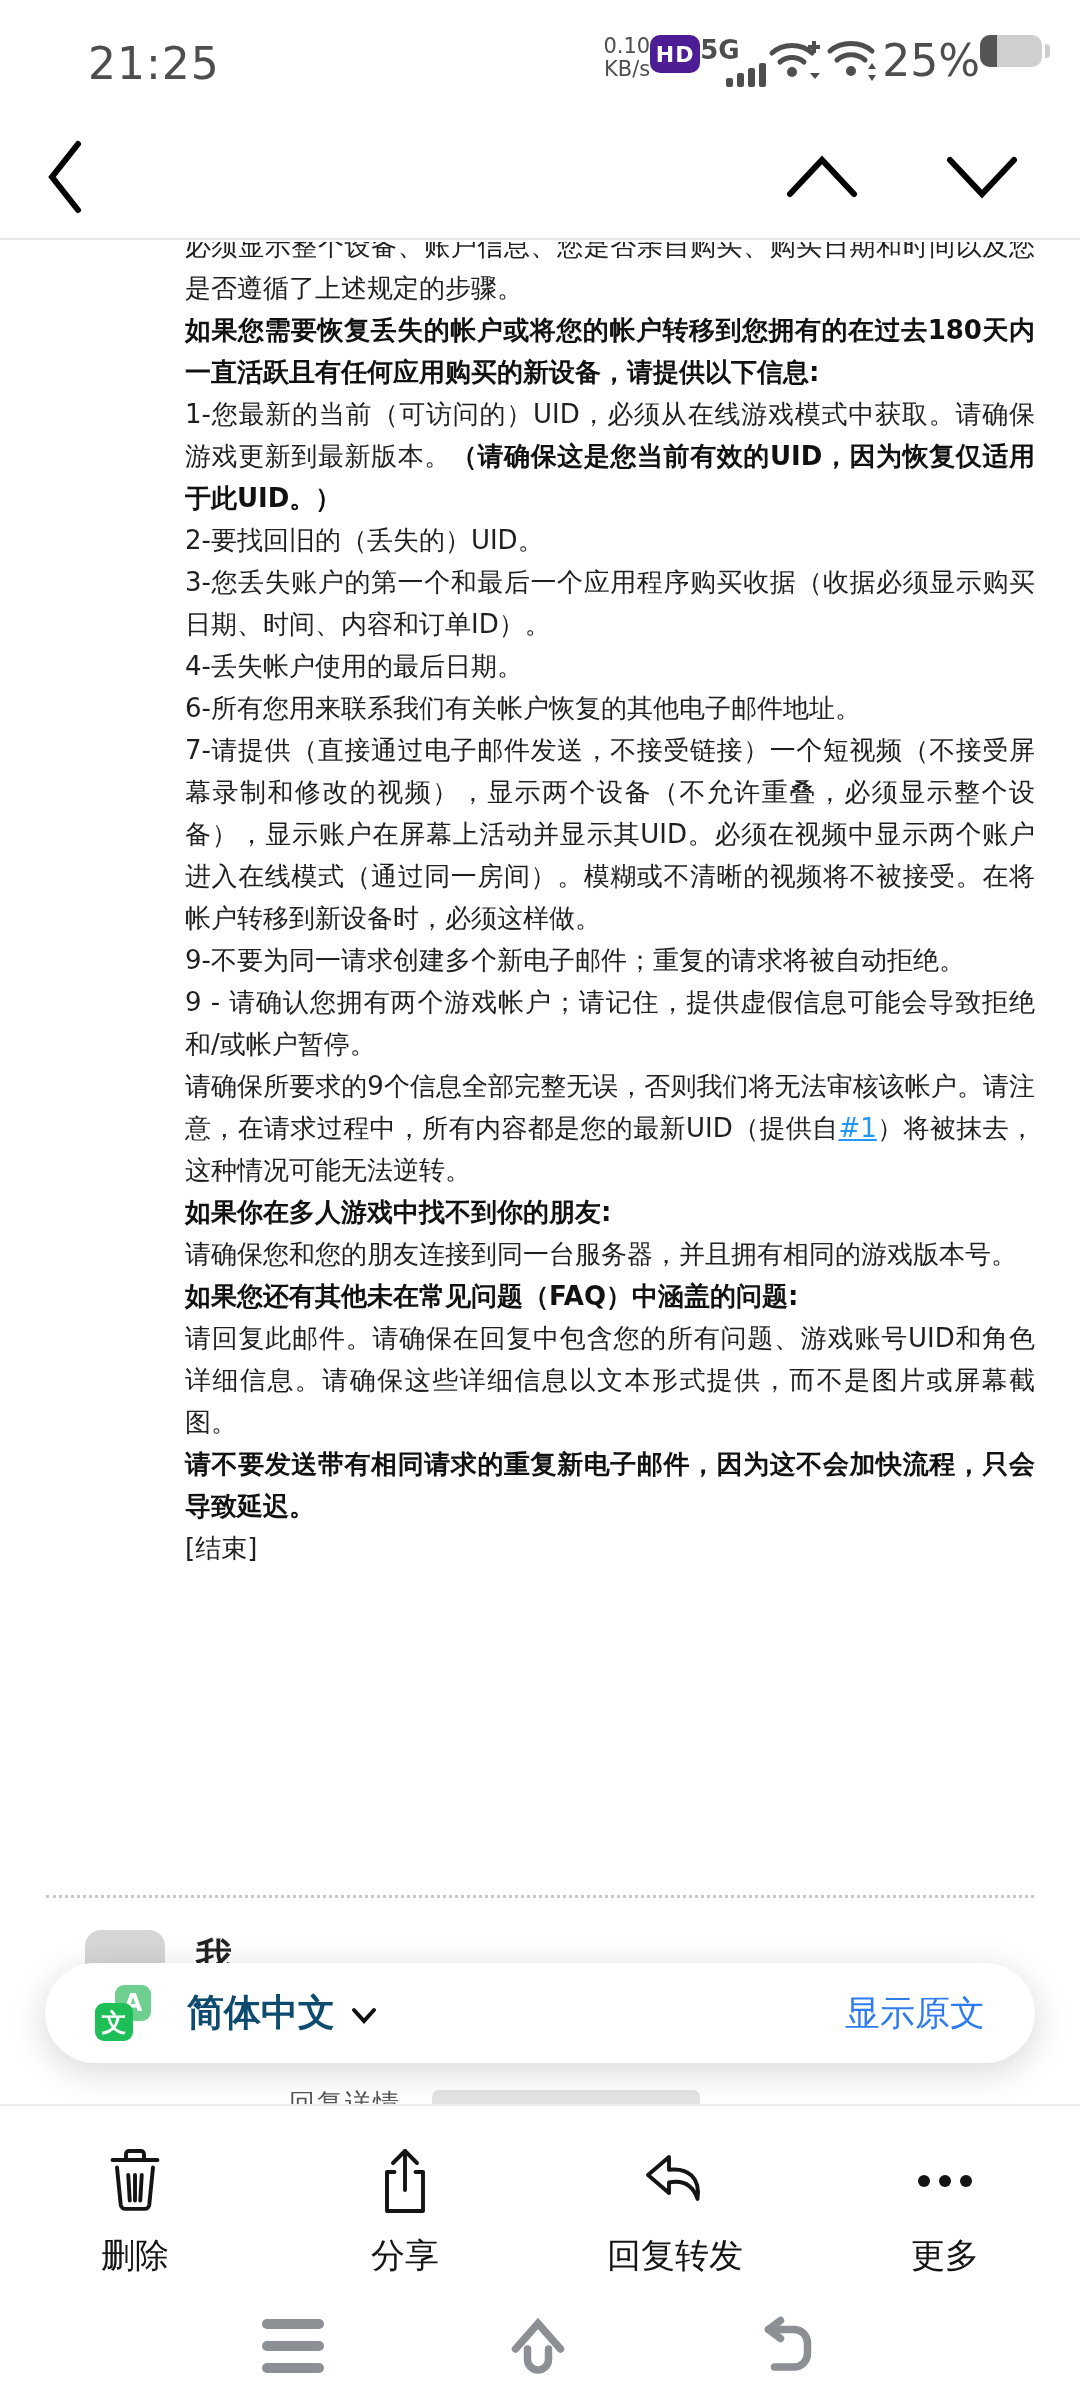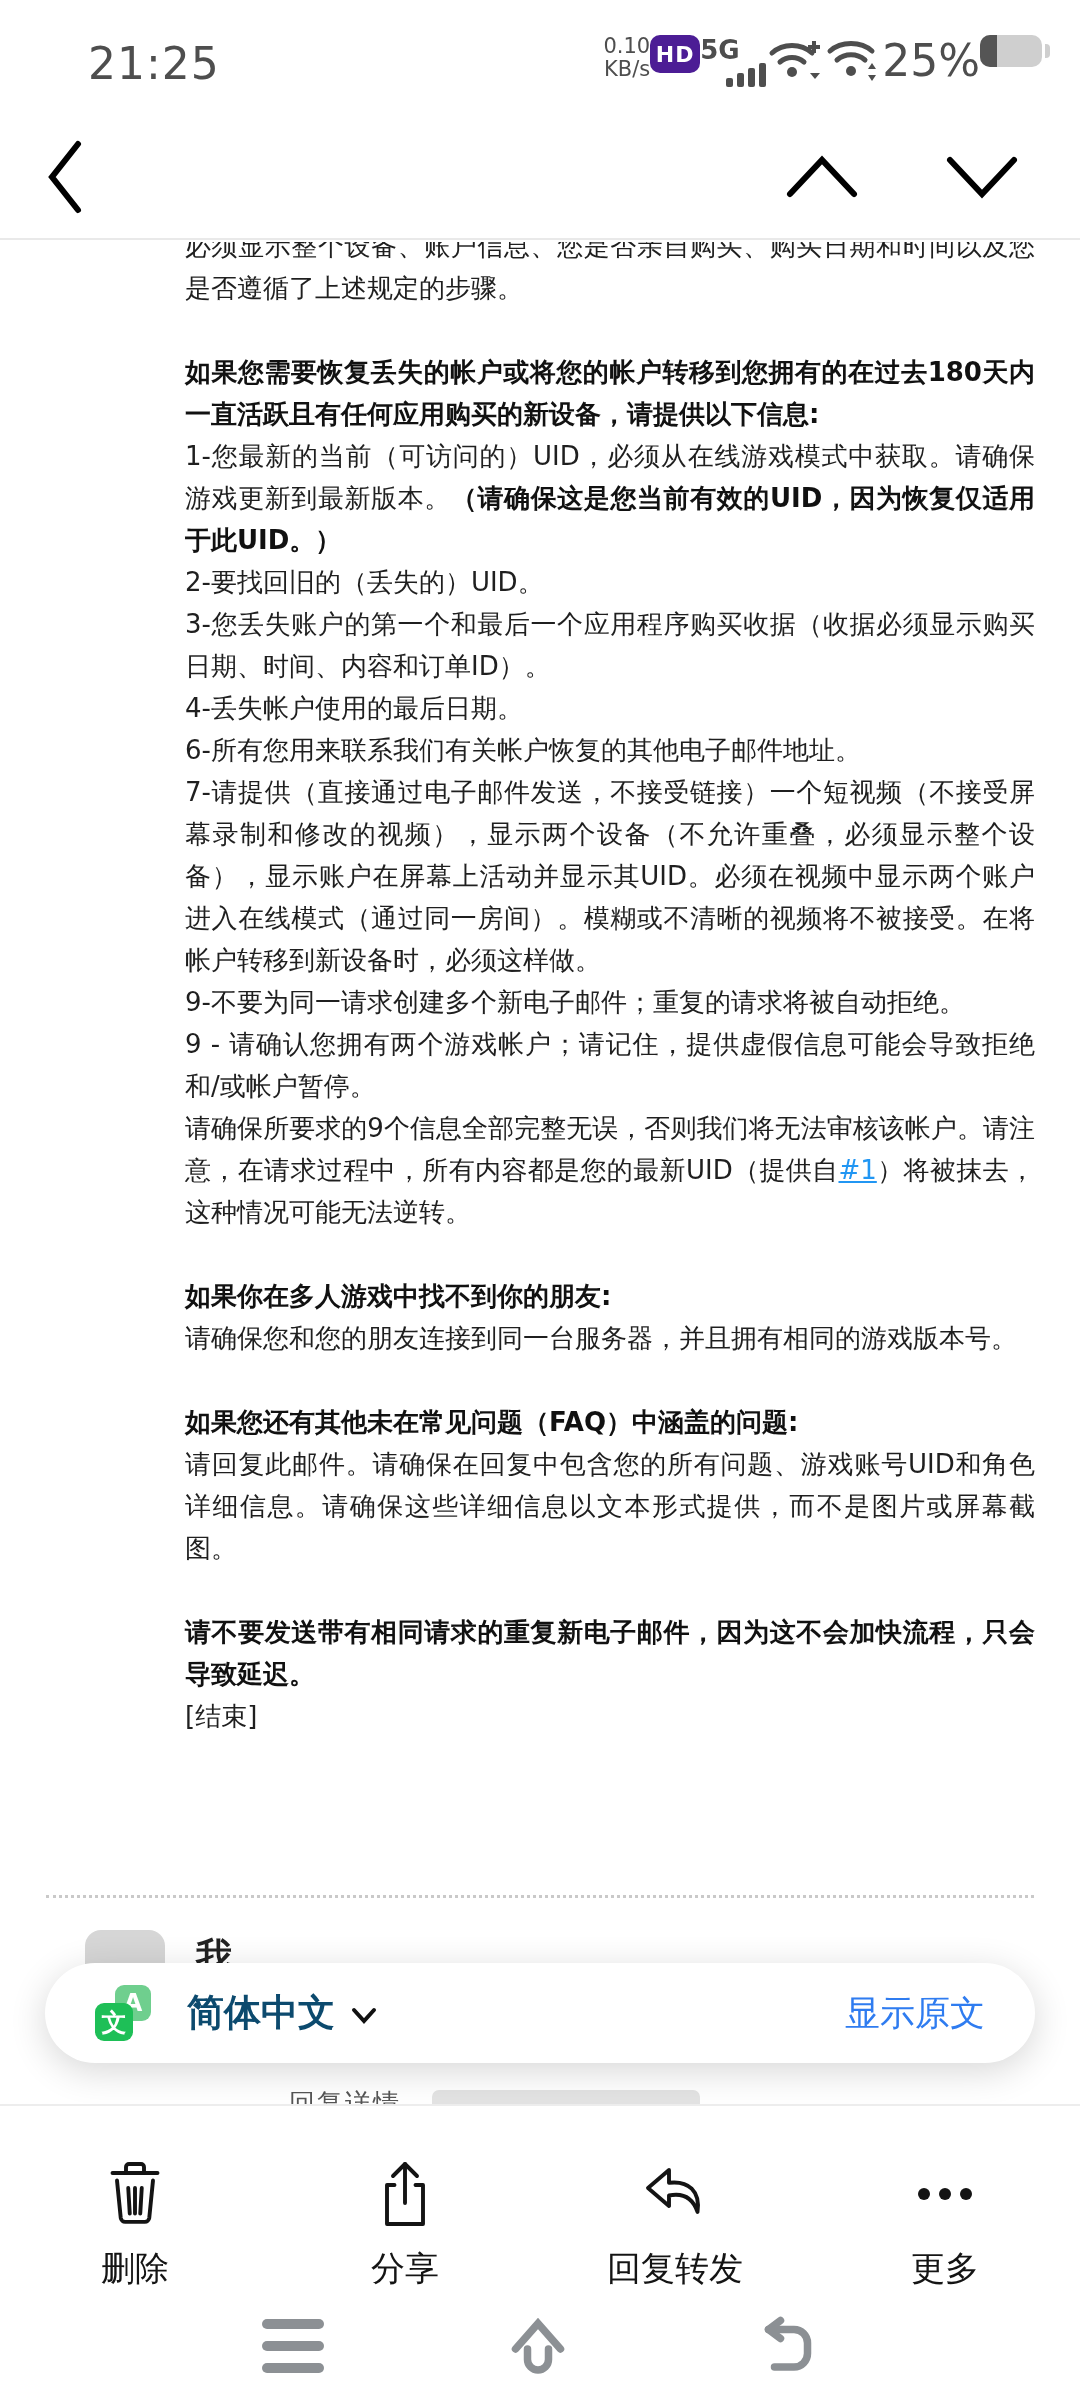--- a/index.html
+++ b/index.html
@@ -32,21 +32,21 @@
   .appheader { position:absolute; top:112px; left:0; right:0; height:128px;
     background:#fff; border-bottom:2px solid #e9e9e9; z-index:5; }
   .back-btn { position:absolute; left:38px; top:26px; }
   .chev-up { position:absolute; right:218px; top:42px; }
   .chev-down { position:absolute; right:58px; top:42px; }
   
   .content { position:absolute; top:242px; left:0; right:0; height:1650px;
     overflow:hidden; padding:0 45px 0 185px; }
   .content .inner { margin-top:-17px; }
   .content p { font-size:26px; line-height:42px; text-align:justify; color:#1f1f1f; }
-  .content p.gap { margin-top:42px; }
+  .content p.gap { }
   .content b { font-weight:bold; color:#111; }
   .content a { color:#2196f3; text-decoration:underline; }
   
   .dotted { position:absolute; top:1895px; left:46px; right:46px;
     border-top:3px dotted #c9c9c9; }
   .next-msg { position:absolute; top:1928px; left:0; right:0; height:178px; overflow:hidden; }
   .next-avatar { position:absolute; left:85px; top:2px; width:80px; height:62px;
     background:#d6d6d6; border-radius:16px; }
   .next-sender { position:absolute; left:196px; top:4px; font-size:36px; font-weight:bold; color:#222; }
   .frag-text { position:absolute; left:289px; top:158px; height:18px; overflow:hidden;
@@ -65,21 +65,21 @@
     background:#1ebf57; border-radius:9px; color:#fff; font-size:25px; font-weight:bold;
     display:flex; align-items:center; justify-content:center; }
   .pill .lang { margin-left:36px; font-size:37px; font-weight:600; color:#0c4a6e; }
   .pill .lang-chev { margin-left:14px; margin-top:6px; }
   .pill .spacer { flex:1; }
   .pill .show-orig { font-size:35px; color:#2f7cf0; }
   
   .toolbar { position:absolute; top:2104px; left:0; right:0; height:188px;
     background:#fff; border-top:2px solid #ededed; display:flex; z-index:7; }
   .tb-item { flex:1; display:flex; flex-direction:column; align-items:center;
-    justify-content:flex-end; padding-top:25px; gap:16px; }
+    justify-content:center; padding-top:25px; gap:16px; }
   .tb-item .lbl { font-size:34px; color:#141414; }
   
   .navbar { position:absolute; top:2292px; left:0; right:0; height:108px;
     background:#fff; display:flex; align-items:center; justify-content:center; gap:178px; }
   .hamb { display:flex; flex-direction:column; gap:12px; }
   .hamb i { display:block; width:62px; height:10px; background:#8c9094; border-radius:5px; }
   svg { display:block; }
 </style>
 </head>
 <body>

